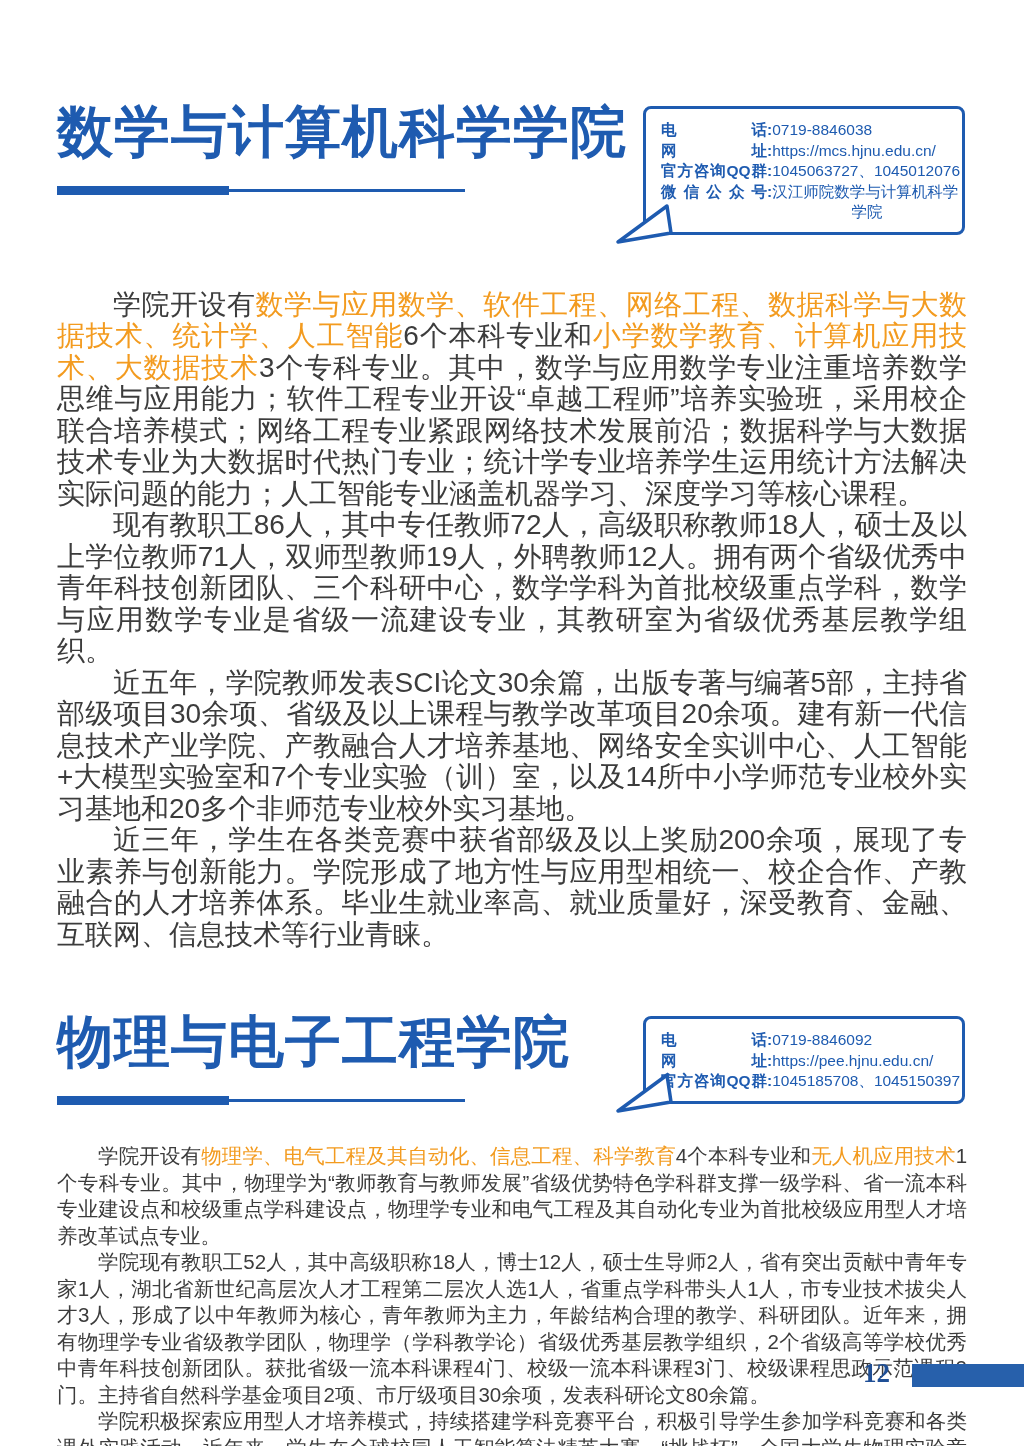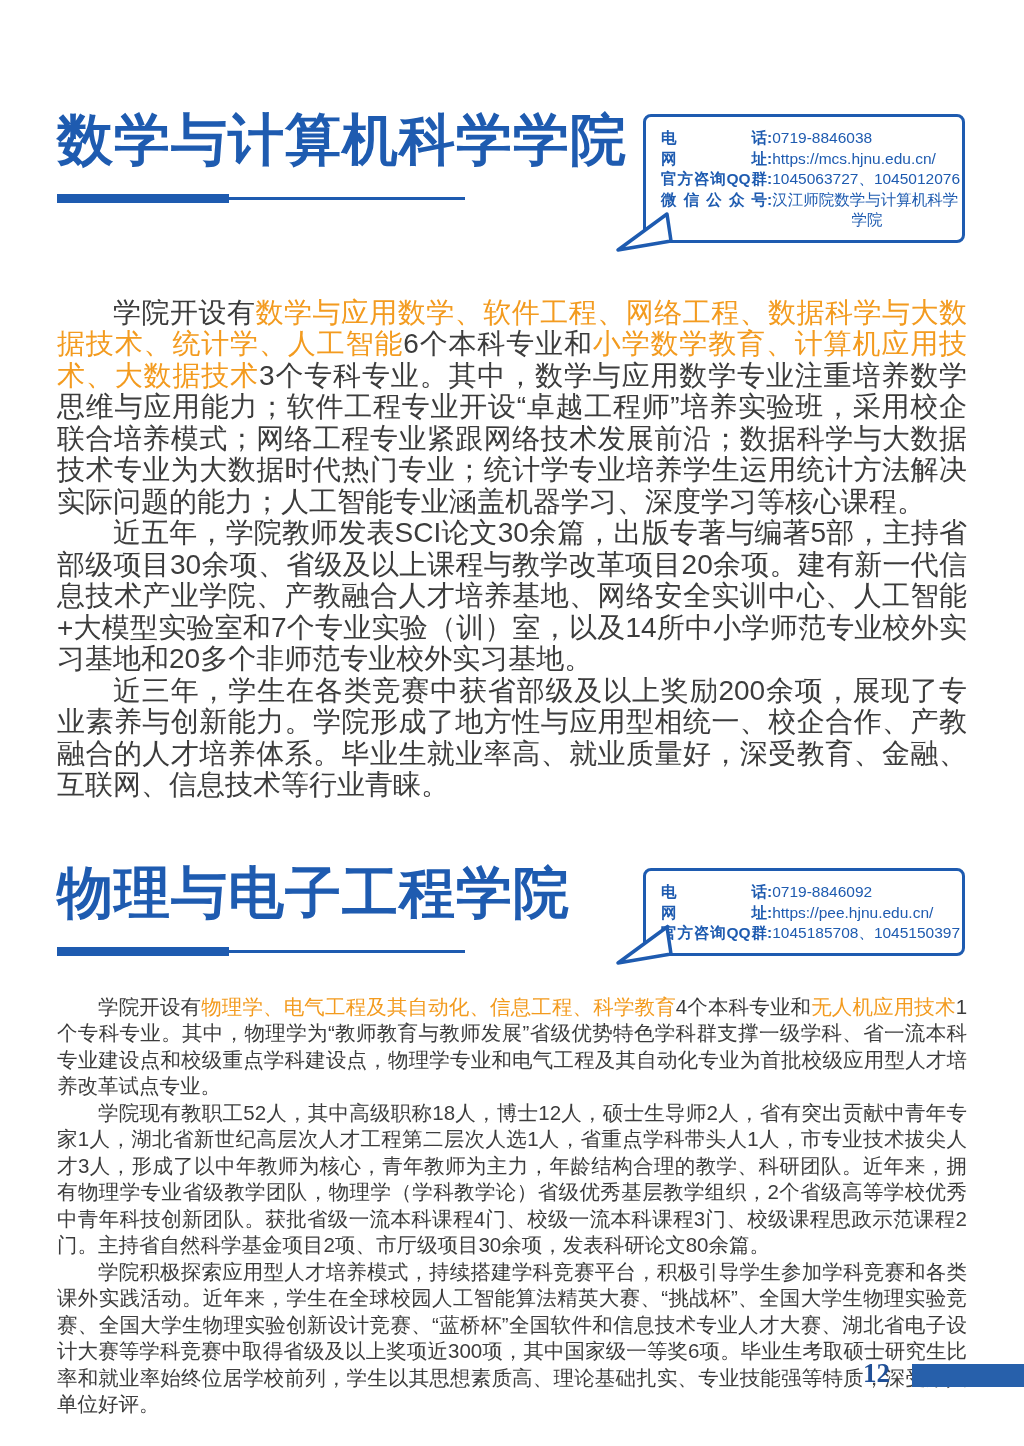--- a/index.html
+++ b/index.html
@@ -10,30 +10,30 @@
     --pagenum:#1f4f96;
   }
   *{margin:0;padding:0;box-sizing:border-box;}
   html,body{background:#ffffff;}
   body{font-family:"Liberation Sans", sans-serif;}
   .page{
     position:relative;
     width:1024px;height:1446px;
     background:#ffffff;
     overflow:hidden;
-    padding:8px 57px;
+    padding:0 57px;
   }
   
   .sec-header{
     display:flex;
     justify-content:space-between;
     align-items:flex-start;
   }
   .sec-header.first{margin-top:96px;}
-  .sec-header.second{margin-top:56px;align-items:flex-end;}
+  .sec-header.second{margin-top:56px;}
   .title-block{flex:0 0 auto;}
   .sec-title{
     color:var(--accent);
     font-size:56px;
     font-weight:900;
     letter-spacing:1px;
     line-height:72px;
     white-space:nowrap;
   }
   .title-rule{
@@ -125,20 +125,21 @@
           <div class="c-val2">学院</div>
         </div>
       <svg class="tail" width="58" height="46" viewBox="0 0 58 46">
         <path d="M52,4 L3,40 L56,31 Z" fill="#ffffff" stroke="#1e5bb0" stroke-width="3.5" stroke-linejoin="round"></path>
       </svg>
     </div>
   </div>
 
   <div class="body-block s1">
       <p class="para"><span class="">学院开设有</span><span class="hl">数学与应用数学、软件工程、网络工程、数据科学与大数据技术、统计学、人工智能</span><span class="">6个本科专业和</span><span class="hl">小学数学教育、计算机应用技术、大数据技术</span><span class="">3个专科专业。其中，数学与应用数学专业注重培养数学思维与应用能力；软件工程专业开设“卓越工程师”培养实验班，采用校企联合培养模式；网络工程专业紧跟网络技术发展前沿；数据科学与大数据技术专业为大数据时代热门专业；统计学专业培养学生运用统计方法解决实际问题的能力；人工智能专业涵盖机器学习、深度学习等核心课程。</span></p>
+      <p class="para"><span class="">现有教职工86人，其中专任教师72人，高级职称教师18人，硕士及以上学位教师71人，双师型教师19人，外聘教师12人。拥有两个省级优秀中青年科技创新团队、三个科研中心，数学学科为首批校级重点学科，数学与应用数学专业是省级一流建设专业，其教研室为省级优秀基层教学组织。</span></p>
       <p class="para"><span class="">近五年，学院教师发表SCI论文30余篇，出版专著与编著5部，主持省部级项目30余项、省级及以上课程与教学改革项目20余项。建有新一代信息技术产业学院、产教融合人才培养基地、网络安全实训中心、人工智能+大模型实验室和7个专业实验（训）室，以及14所中小学师范专业校外实习基地和20多个非师范专业校外实习基地。</span></p>
       <p class="para"><span class="">近三年，学生在各类竞赛中获省部级及以上奖励200余项，展现了专业素养与创新能力。学院形成了地方性与应用型相统一、校企合作、产教融合的人才培养体系。毕业生就业率高、就业质量好，深受教育、金融、互联网、信息技术等行业青睐。</span></p>
     </div>
 
   <div class="sec-header second">
     <div class="title-block">
       <div class="sec-title">物理与电子工程学院</div>
       <div class="title-rule">
         <div class="thick"></div>
         <div class="thin"></div>

